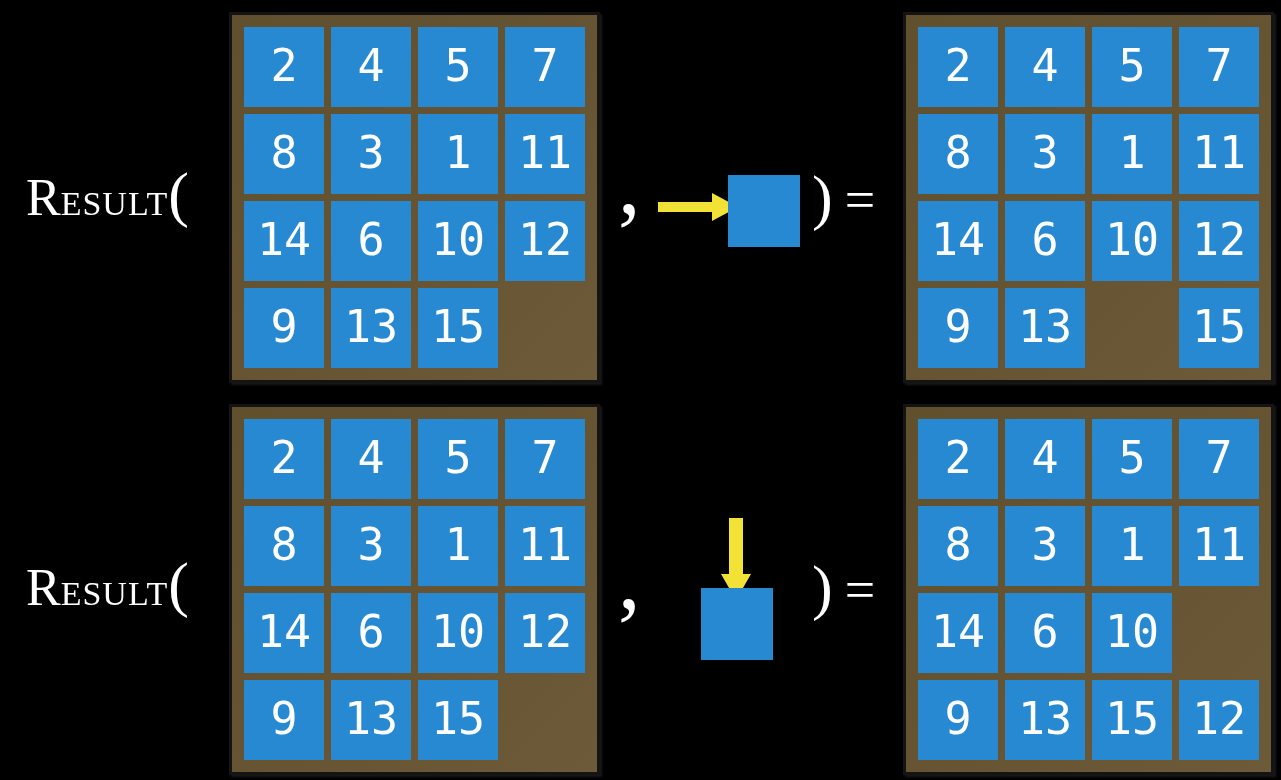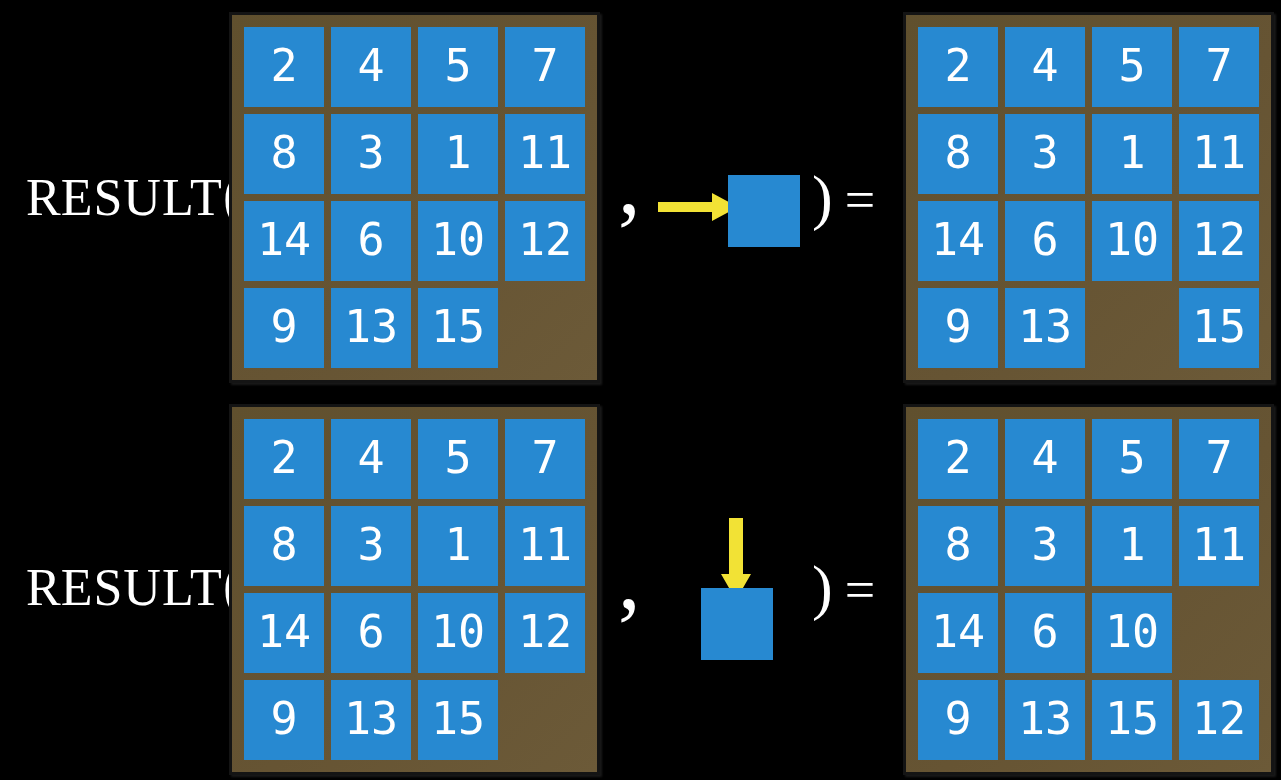--- a/index.html
+++ b/index.html
@@ -42,21 +42,21 @@
   .cell-empty { background: transparent; }
 
   
   .result-label, .close-eq, .comma {
     position: absolute;
     line-height: 1;
     white-space: nowrap;
     color: var(--text-white, #fff);
   }
   .fn-big   { font-size: 52px; }
-  .fn-caps  { font-size: 52px; letter-spacing: 1px; text-align: right; }
+  .fn-caps  { font-size: 34px; letter-spacing: 1px; text-align: right; }
   .fn-paren { font-size: 62px; font-weight: 400; }
   .eq       { font-size: 54px; margin-left: 12px; }
   .comma    { font-size: 90px; }
 
   
   .action-tile {
     position: absolute;
     width: 72px;
     height: 72px;
     background: var(--tile-blue, #2789d1);

